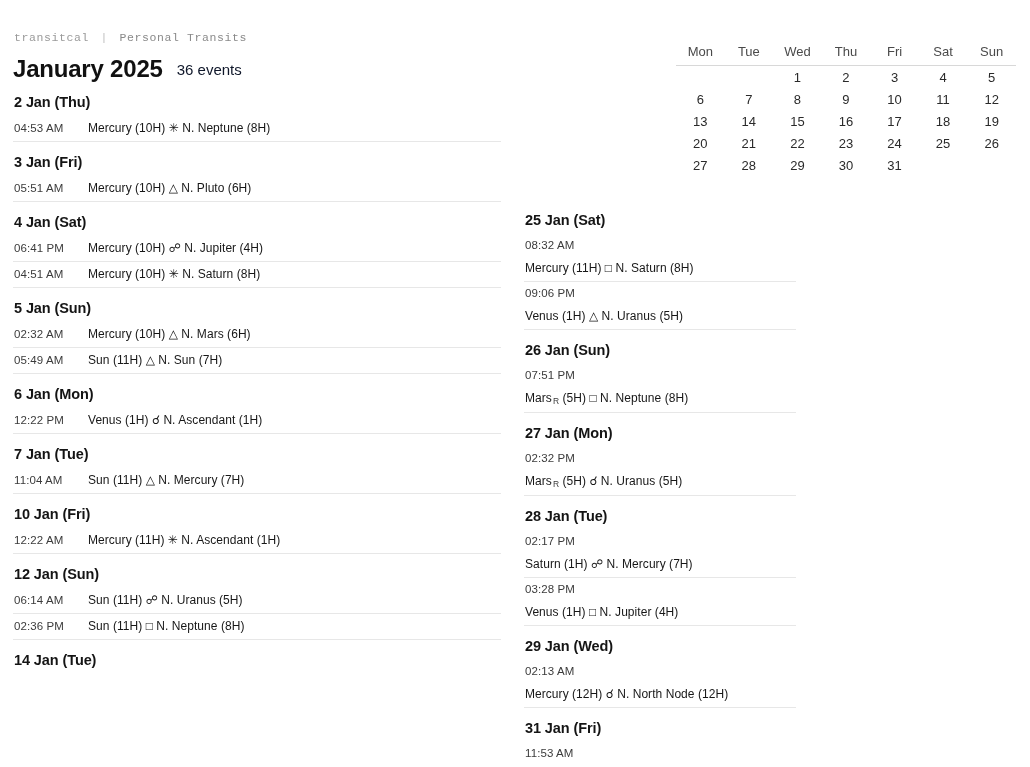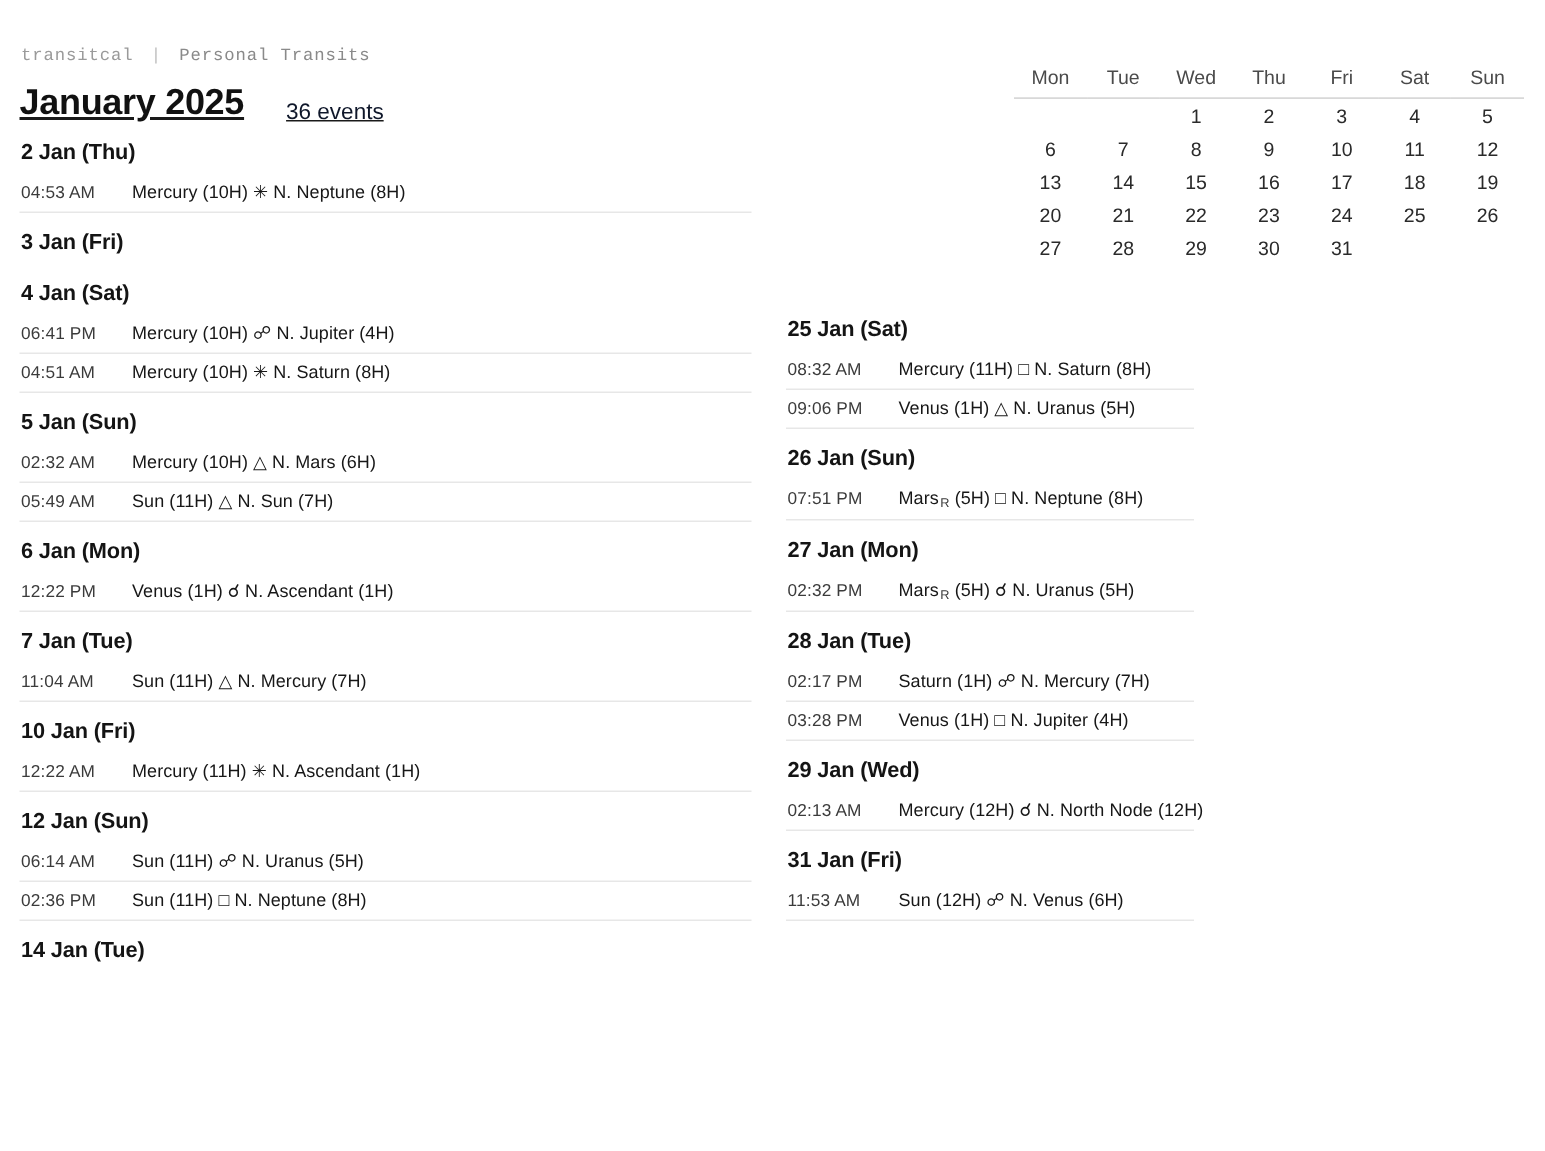--- a/index.html
+++ b/index.html
@@ -34,23 +34,22 @@
   .breadcrumb .crumb-app { color: #9a9a9a; }
   .breadcrumb .sep { color: #c0c0c0; margin: 0 4px; }
   .breadcrumb .crumb-page { color: #8a8a8a; }
 
   
   .title-row {
     position: absolute;
     left: 13px;
     top: 55px;
     display: flex;
-    align-items: flex-end;
-    gap: 28px;
-    text-decoration: underline;
+    align-items: center;
+    gap: 14px;
   }
   .title {
     font-size: 24px;
     font-weight: 700;
     letter-spacing: -0.2px;
     color: #111;
   }
   .event-count {
     font-size: 15px;
     color: #0f172a;
@@ -126,21 +125,21 @@
   }
   .event-desc .retro {
     font-size: 8.5px;
     vertical-align: -2px;
     color: #3a3a3a;
     margin-left: 1px;
   }
 
   
   .col-left .event-row { max-width: 488px; }
-  .col-right .event-row { max-width: 272px; }
+  .col-right .event-row { max-width: 272px; flex-direction: column; }
 </style>
 </head>
 <body>
 
 <div id="page">
 
   <div class="breadcrumb">
     <span class="crumb-app">transitcal</span>
     <span class="sep">|</span>
     <span class="crumb-page">Personal Transits</span>
@@ -217,20 +216,24 @@
   <div class="col col-left" id="col-left">
       <div class="day-group">
         <div class="day-header">2 Jan (Thu)</div>
         <div class="event-row">
           <span class="event-time">04:53 AM</span>
           <span class="event-desc"><span>Mercury (10H) ✳ N. Neptune (8H)</span></span>
         </div>
       </div>
       <div class="day-group">
         <div class="day-header">3 Jan (Fri)</div>
+        <div class="event-row">
+          <span class="event-time">05:51 AM</span>
+          <span class="event-desc"><span>Mercury (10H) △ N. Pluto (6H)</span></span>
+        </div>
       </div>
       <div class="day-group">
         <div class="day-header">4 Jan (Sat)</div>
         <div class="event-row">
           <span class="event-time">06:41 PM</span>
           <span class="event-desc"><span>Mercury (10H) ☍ N. Jupiter (4H)</span></span>
         </div>
         <div class="event-row">
           <span class="event-time">04:51 AM</span>
           <span class="event-desc"><span>Mercury (10H) ✳ N. Saturn (8H)</span></span>

